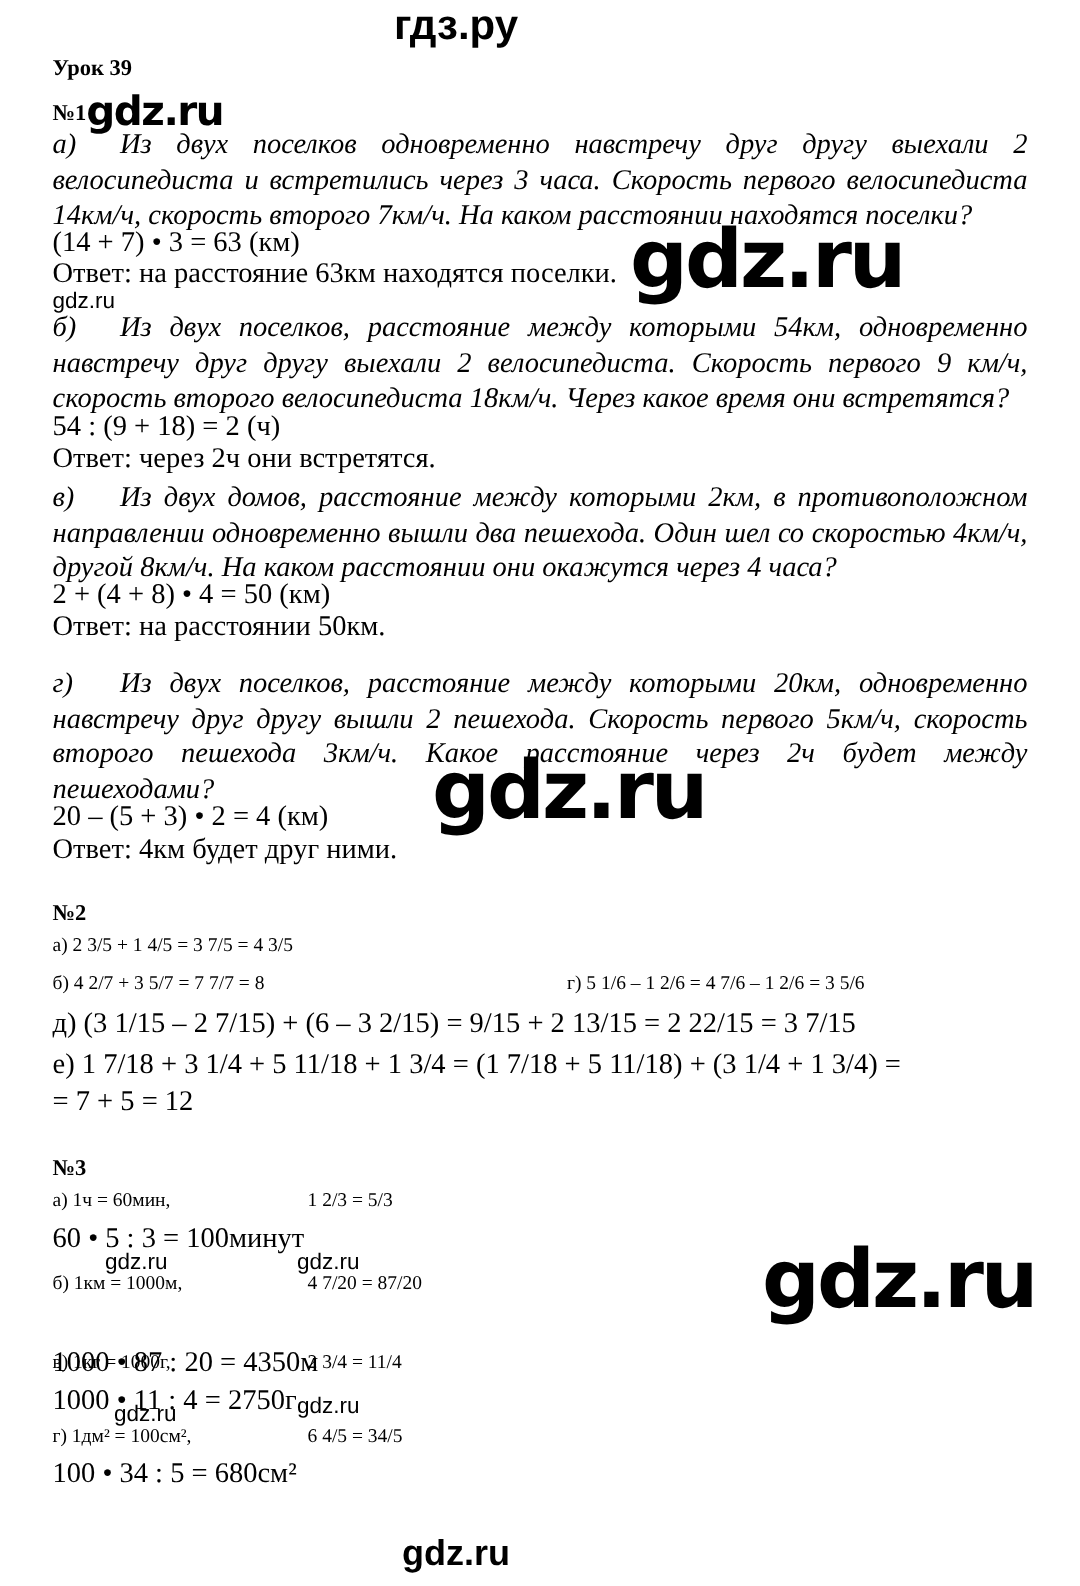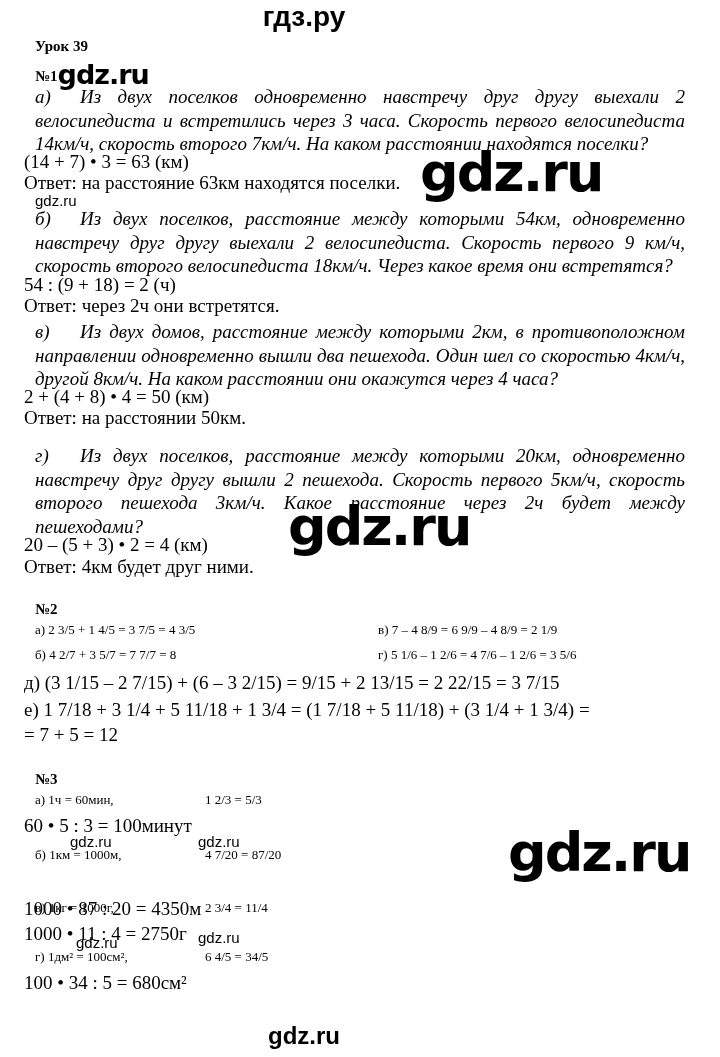--- a/index.html
+++ b/index.html
@@ -11,21 +11,21 @@
   .center { left:0; width:608px; text-align:center; }
   .site { font-family:"Liberation Sans", sans-serif; font-weight:bold; }
   .site-header { font-size:28px; }
   .site-footer { font-size:24px; }
   .heading { font-weight:bold; font-size:15px; }
   .stmt {
     margin:0; left:35px; width:650px; font-style:italic; font-size:19px;
     line-height:23.5px; text-align:justify;
   }
   .stmt .lbl { display:inline-block; width:45px; }
-  .math { left:24px; font-size:19px; white-space:nowrap; }
+  .math { left:35px; font-size:19px; white-space:nowrap; }
   .row { left:35px; width:650px; font-size:13px; white-space:nowrap; }
   .row .right { position:absolute; }
   .col2 { left:343px; }
   .col3 { left:170px; }
   .wm {
     font-family:"DejaVu Sans", sans-serif; font-weight:bold; color:#000;
     line-height:1; white-space:nowrap;
   }
   .wm-big { font-size:54px; letter-spacing:-2px; }
   .wm-small {
@@ -67,21 +67,20 @@
 
   <p class="abs stmt" style="top:444px;">
     <span class="lbl">г)</span><span>Из двух поселков, расстояние между которыми 20км, одновременно навстречу друг другу вышли 2 пешехода. Скорость первого 5км/ч, скорость второго пешехода 3км/ч. Какое расстояние через 2ч будет между пешеходами?</span>
   </p>
   <div class="abs math" style="top:534px;">20 – (5 + 3) • 2 = 4 (км)</div>
   <div class="abs math" style="top:556px;">Ответ: 4км будет друг ними.</div>
 
   <div class="abs heading" style="top:601px;left:35px;">№2</div>
   <div class="abs row" style="top:622px;">
     <span>а) 2 3/5 + 1 4/5 = 3 7/5 = 4 3/5</span>
-    <span class="right col2">в) 7 – 4 8/9 = 6 9/9 – 4 8/9 = 2 1/9</span>
   </div>
   <div class="abs row" style="top:647px;">
     <span>б) 4 2/7 + 3 5/7 = 7 7/7 = 8</span>
     <span class="right col2">г) 5 1/6 – 1 2/6 = 4 7/6 – 1 2/6 = 3 5/6</span>
   </div>
   <div class="abs math" style="top:672px;">д) (3 1/15 – 2 7/15) + (6 – 3 2/15) = 9/15 + 2 13/15 = 2 22/15 = 3 7/15</div>
   <div class="abs math" style="top:699px;">е) 1 7/18 + 3 1/4 + 5 11/18 + 1 3/4 = (1 7/18 + 5 11/18) + (3 1/4 + 1 3/4) =</div>
   <div class="abs math" style="top:724px;">= 7 + 5 = 12</div>
 
   <div class="abs heading" style="top:771px;left:35px;">№3</div>

